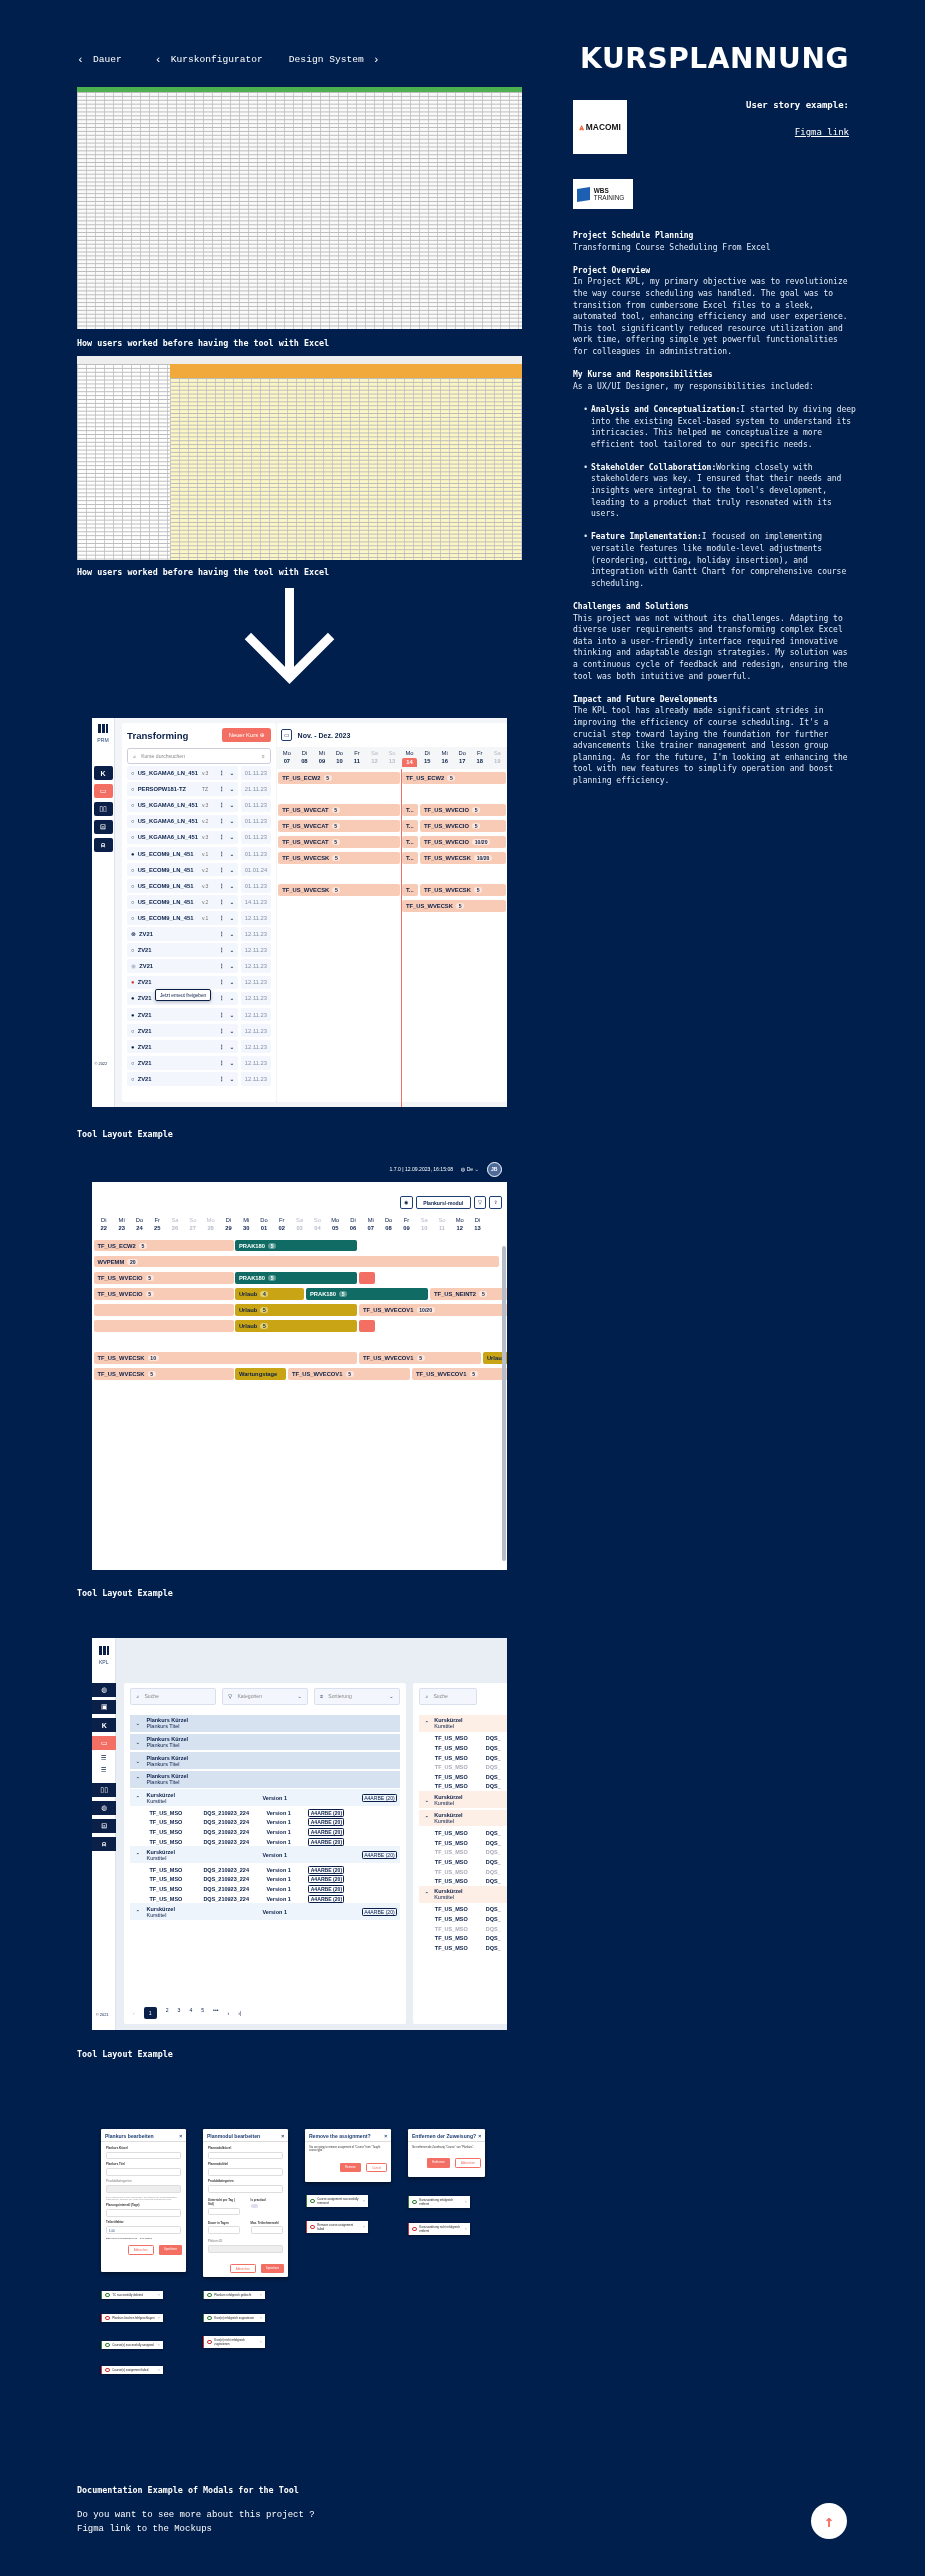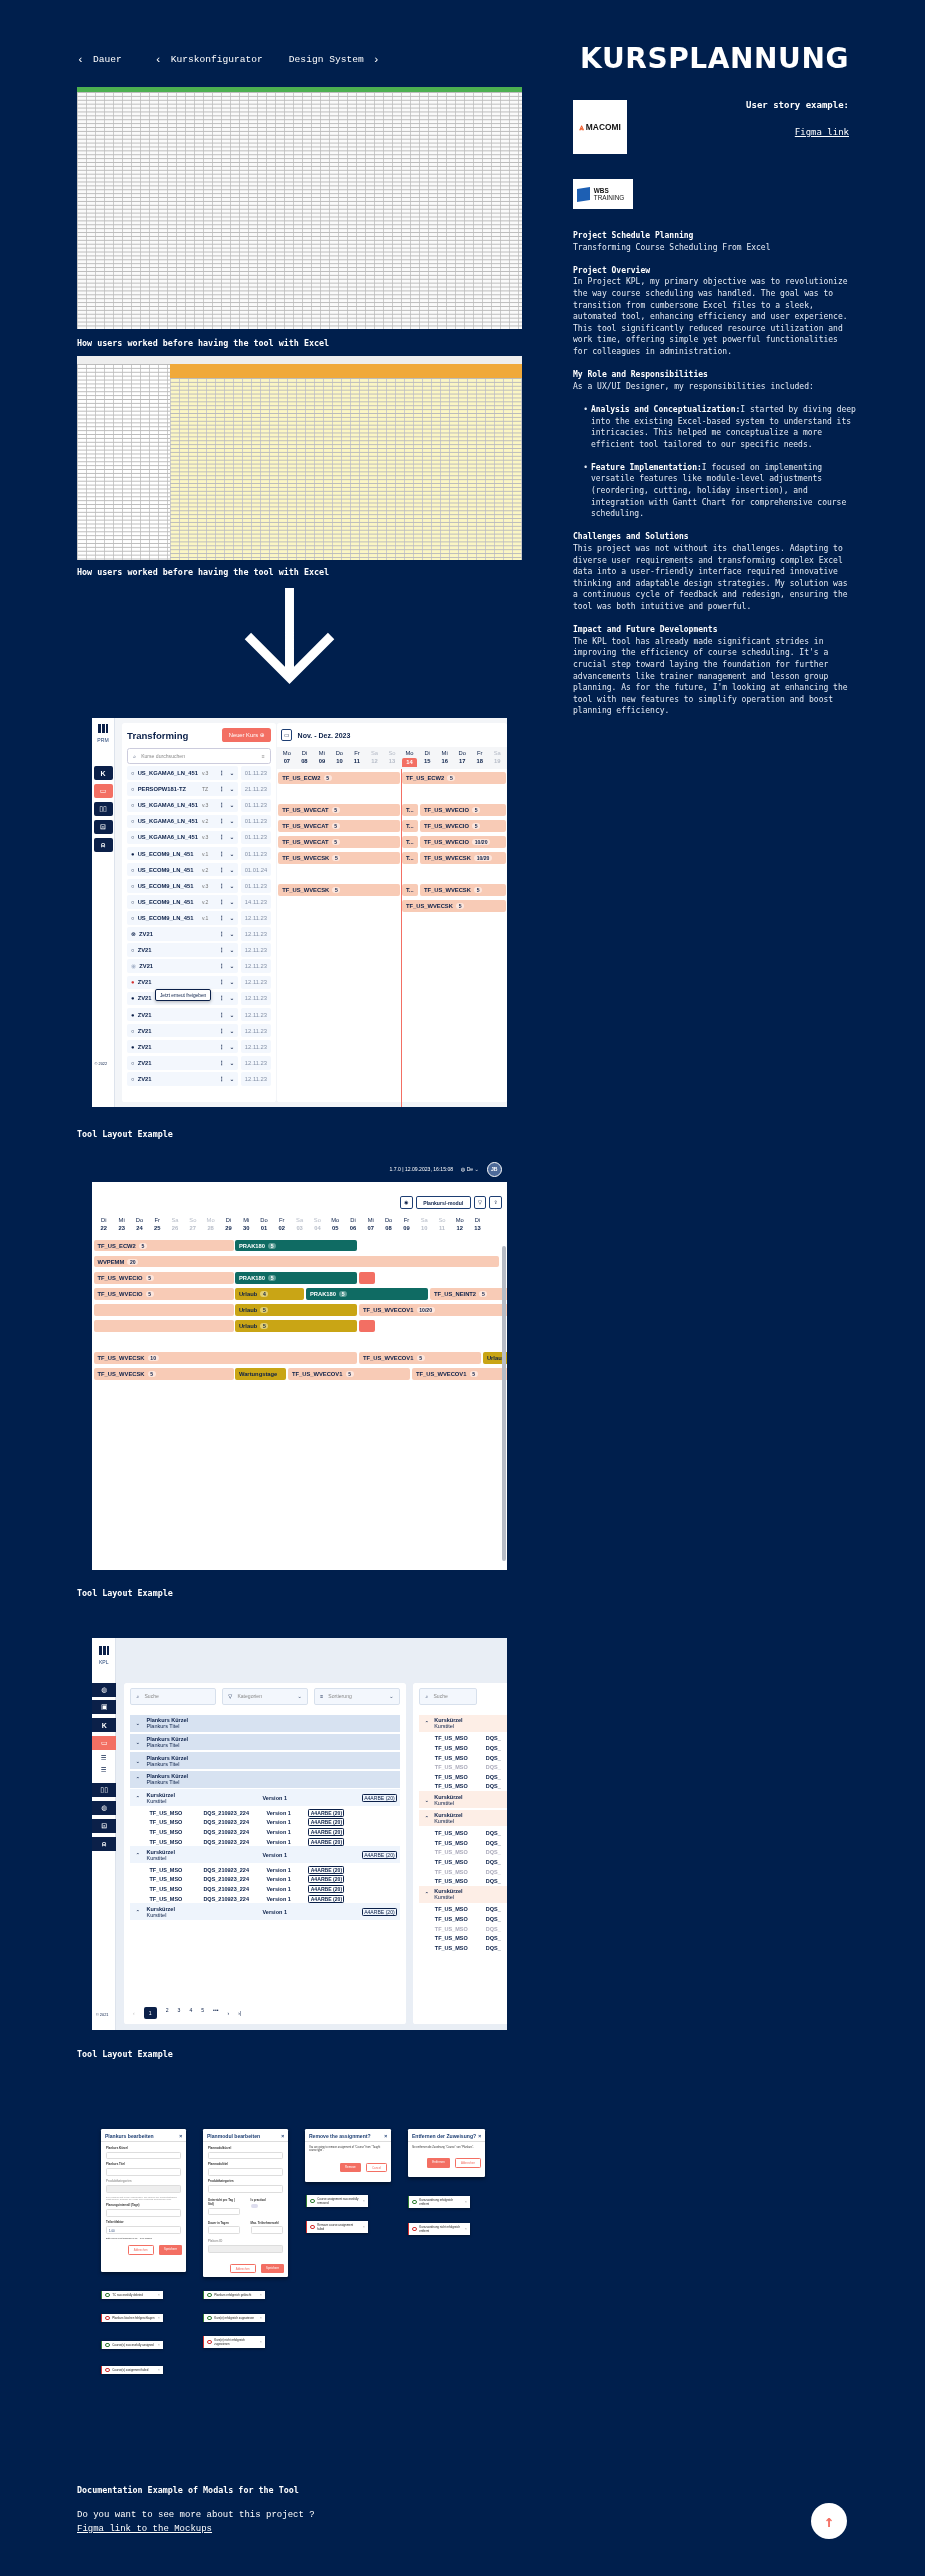--- a/index.html
+++ b/index.html
@@ -85,23 +85,24 @@
   <span style="width:13px;height:13px;background:#1d5fb3;transform:skewY(-8deg);display:inline-block"></span>
   <span style="font-size:6.4px;line-height:7px"><span>WBS</span><br><span style="font-weight:normal">TRAINING</span></span>
 </div>
 
 <div class="abs story">User story example:</div>
 <a class="abs figma">Figma link</a>
 
 <div class="abs desc">
   <p><b>Project Schedule Planning</b><br><span>Transforming Course Scheduling From Excel</span></p>
   <p><b>Project Overview</b><br><span>In Project KPL, my primary objective was to revolutionize the way course scheduling was handled. The goal was to transition from cumbersome Excel files to a sleek, automated tool, enhancing efficiency and user experience. This tool significantly reduced resource utilization and work time, offering simple yet powerful functionalities for colleagues in administration.</span></p>
-  <p><b>My Role and Responsibilities</b><br><span>As a UX/UI Designer, my responsibilities included:</span></p>
+  <p><b>My Kurse and Responsibilities</b><br><span>As a UX/UI Designer, my responsibilities included:</span></p>
   <ul>
     <li><b>Analysis and Conceptualization:</b><span>I started by diving deep into the existing Excel-based system to understand its intricacies. This helped me conceptualize a more efficient tool tailored to our specific needs.</span></li>
+    <li><b>Stakeholder Collaboration:</b><span>Working closely with stakeholders was key. I ensured that their needs and insights were integral to the tool's development, leading to a product that truly resonated with its users.</span></li>
     <li><b>Feature Implementation:</b><span>I focused on implementing versatile features like module-level adjustments (reordering, cutting, holiday insertion), and integration with Gantt Chart for comprehensive course scheduling.</span></li>
   </ul>
   <p><b>Challenges and Solutions</b><br><span>This project was not without its challenges. Adapting to diverse user requirements and transforming complex Excel data into a user-friendly interface required innovative thinking and adaptable design strategies. My solution was a continuous cycle of feedback and redesign, ensuring the tool was both intuitive and powerful.</span></p>
   <p><b>Impact and Future Developments</b><br><span>The KPL tool has already made significant strides in improving the efficiency of course scheduling. It's a crucial step toward laying the foundation for further advancements like trainer management and lesson group planning. As for the future, I'm looking at enhancing the tool with new features to simplify operation and boost planning efficiency.</span></p>
 </div>
 
 <div class="abs excel" style="left:77px;top:87px;width:445px;height:242px">
   <div style="height:5.1px;background:#4caf50"></div>
   <div class="xgrid" style="height:237px;background-color:#fafafa"></div>
 </div>
@@ -1028,17 +1029,17 @@
     </div>
     <div class="abs toast err" style="left: 203px; top: 2336px; width: 62px;">
       <span class="ic"></span>
       <span>Kurs(e) nicht erfolgreich zugewiesen</span>
       <span class="x">×</span>
     </div>
   </div>
 <div class="abs cap" style="left:77px;top:2485px">Documentation Example of Modals for the Tool</div>
 
 <div class="abs foot" style="top:2510px">Do you want to see more about this project ?</div>
-<a class="abs foot" style="top:2524px;text-decoration:underline">Figma link to the Mockups</a>
+<a class="abs foot" style="top:2524px;">Figma link to the Mockups</a>
 <div class="abs totop">
     <span>↑</span>
   </div>
 
 
 </body></html>

